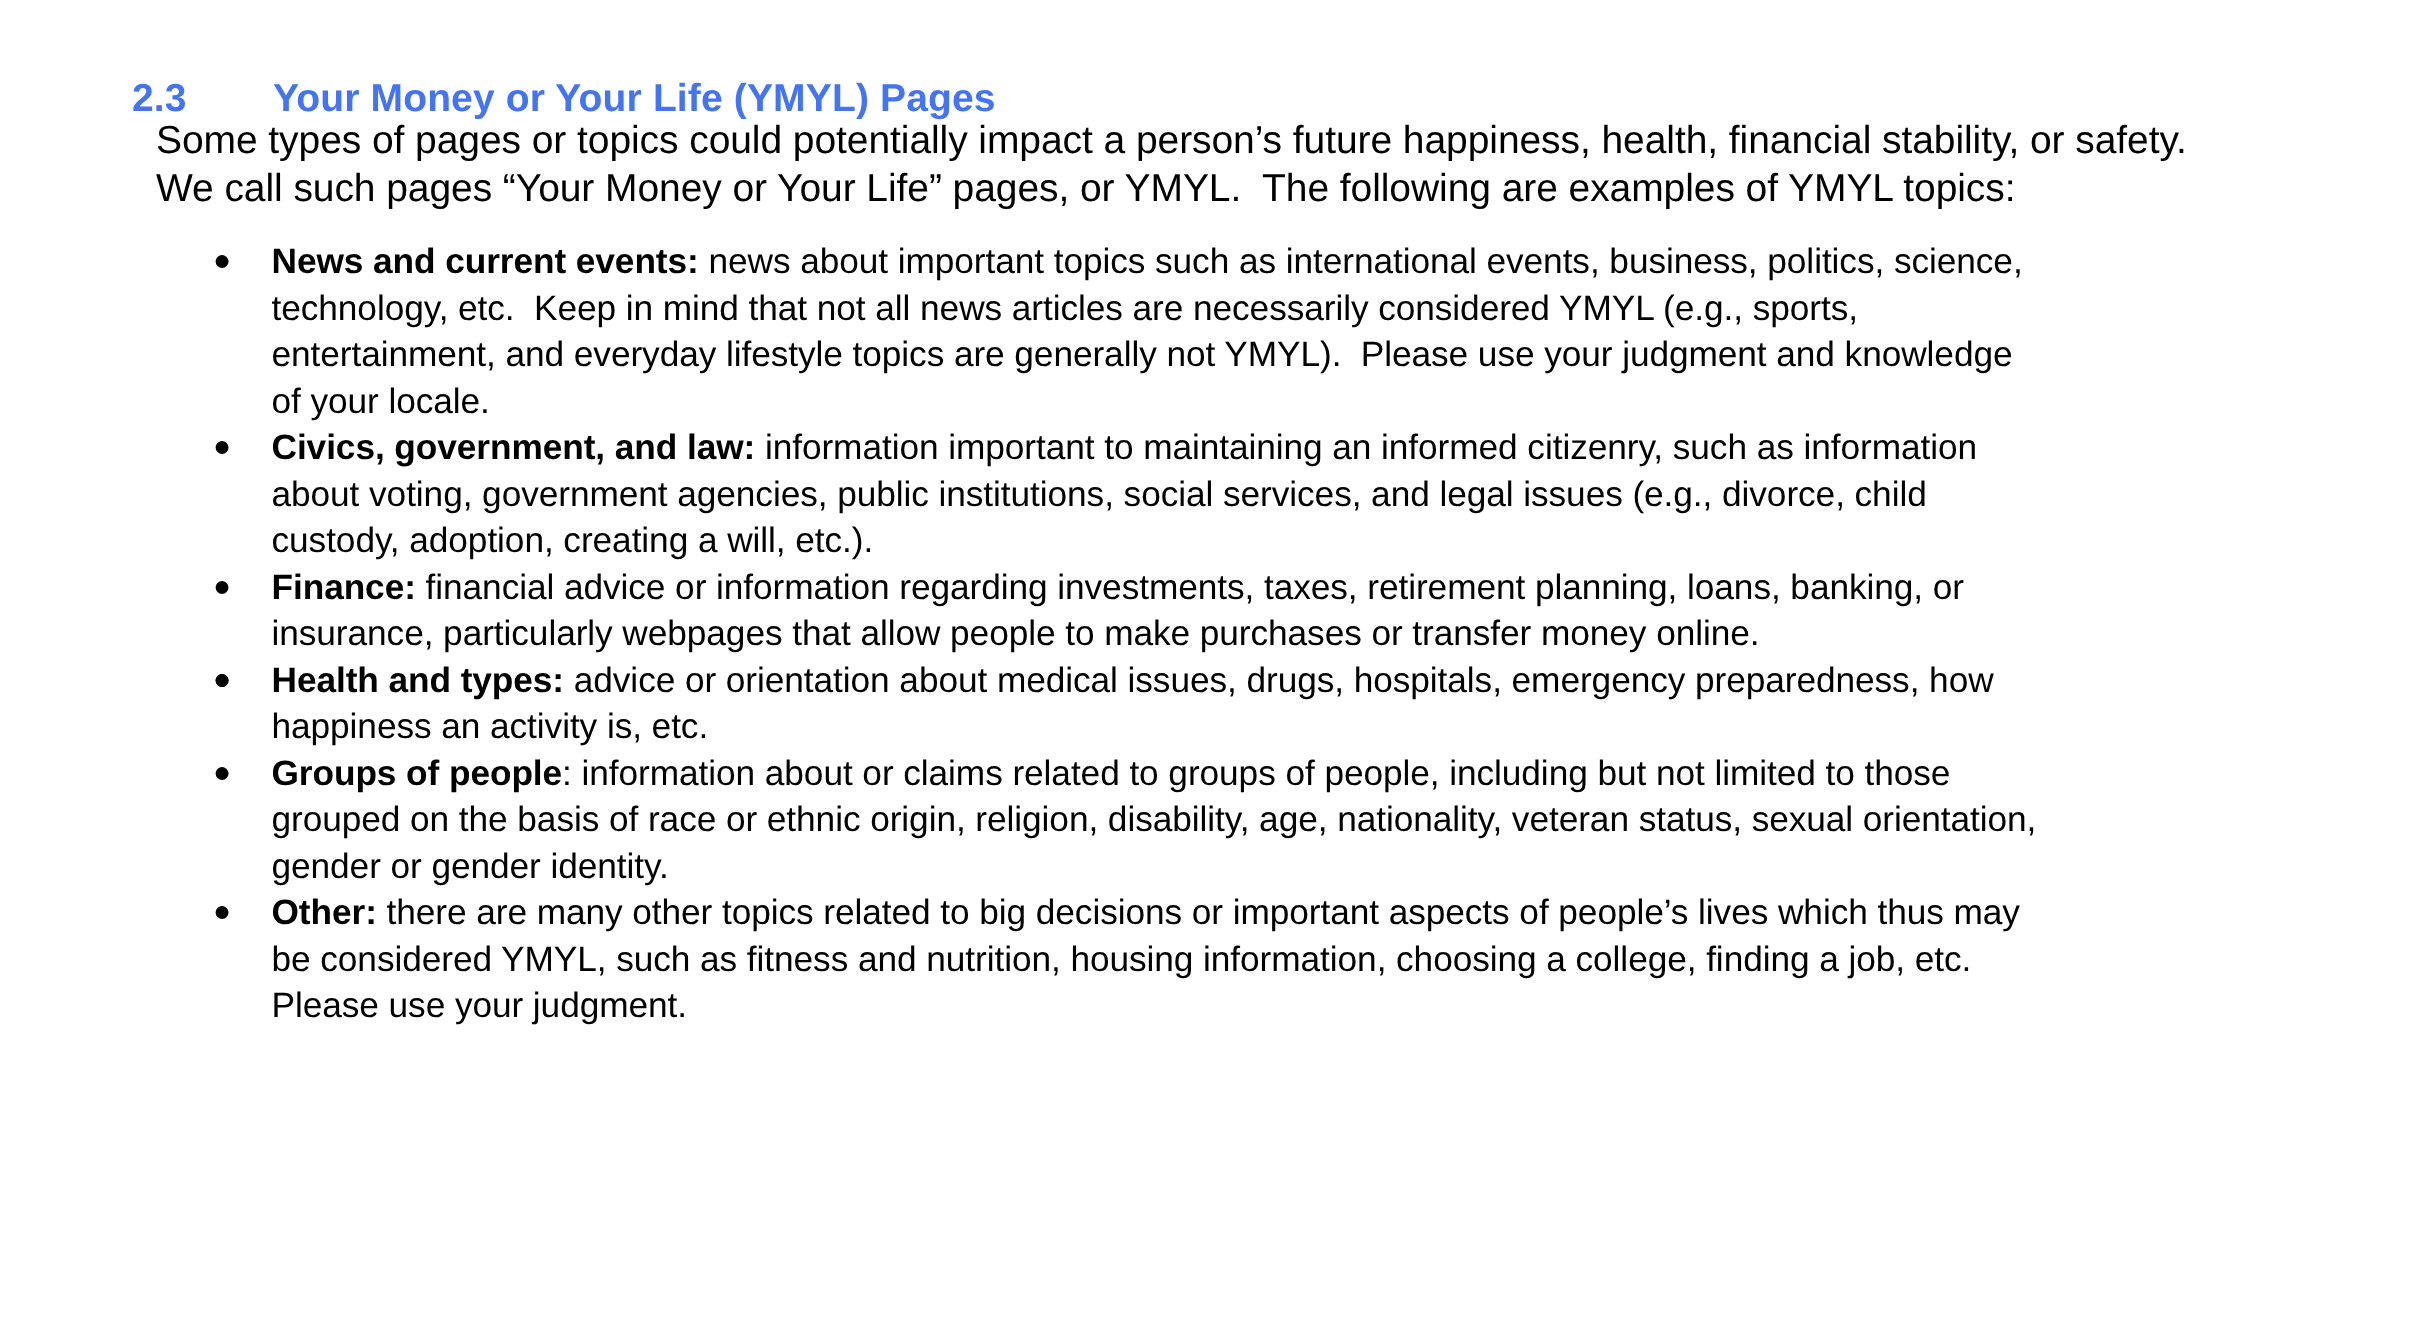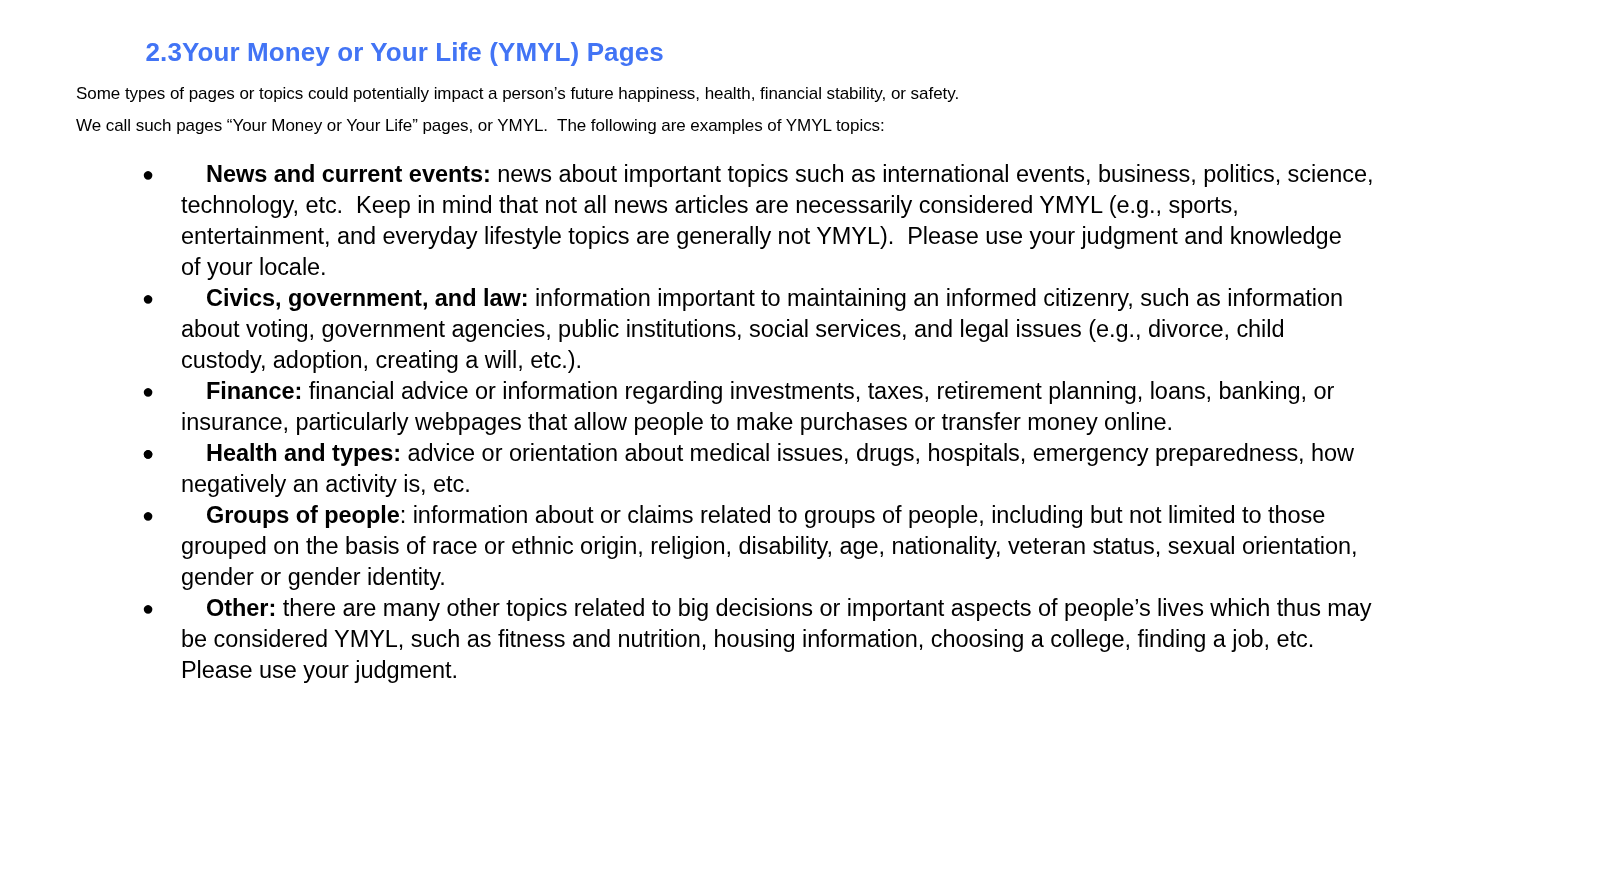--- a/index.html
+++ b/index.html
@@ -29,35 +29,35 @@
     display: flex;
     align-items: baseline;
     position: absolute;
     left: 88px;
     top: 14px;
     font-weight: bold;
     font-size: 26px;
     line-height: 32px;
     color: #4274f5;
     letter-spacing: 0.1px;
-    text-align: right;
   }
   .section-heading .sec-num {
     width: 94px;
     flex: 0 0 94px;
   }
   .section-heading .sec-title {
     white-space: nowrap;
+    margin-top: 13px;
   }
 
   
   .body-text {
     position: absolute;
-    left: 76px;
-    font-size: 17px;
+    left: 104px;
+    font-size: 26px;
     line-height: 31.5px;
     color: #000000;
     letter-spacing: -0.05px;
   }
   #intro-paragraph {
     top: 78px;
     width: 1400px;
   }
   #closing-paragraph {
     top: 776px;
@@ -93,21 +93,20 @@
     font-size: 20px;
     line-height: 31px;
     text-align: center;
   }
   .bullet-body .line {
     display: block;
     white-space: pre;
   }
   .lead-in {
     font-weight: bold;
-    margin-left: 25px;
   }
 </style>
 </head>
 <body>
 
 <div class="page">
 
   <h2 class="section-heading">
     <span class="sec-num">2.3</span>
     <span class="sec-title">Your Money or Your Life (YMYL) Pages</span>
@@ -116,19 +115,19 @@
   <div class="body-text" id="intro-paragraph">
       <span class="line">Some types of pages or topics could potentially impact a person’s future happiness, health, financial stability, or safety.</span>
       <span class="line">We call such pages “Your Money or Your Life” pages, or YMYL.  The following are examples of YMYL topics:</span>
     </div>
 
   <ul class="bullet-list">
       <li class="bullet-item"><span class="bullet-marker">●</span><span class="bullet-body"><span class="line"><span class="lead-in">News and current events:</span><span> news about important topics such as international events, business, politics, science,</span></span><span class="line">technology, etc.  Keep in mind that not all news articles are necessarily considered YMYL (e.g., sports,</span><span class="line">entertainment, and everyday lifestyle topics are generally not YMYL).  Please use your judgment and knowledge</span><span class="line">of your locale.</span></span></li>
       <li class="bullet-item"><span class="bullet-marker">●</span><span class="bullet-body"><span class="line"><span class="lead-in">Civics, government, and law:</span><span> information important to maintaining an informed citizenry, such as information</span></span><span class="line">about voting, government agencies, public institutions, social services, and legal issues (e.g., divorce, child</span><span class="line">custody, adoption, creating a will, etc.).</span></span></li>
       <li class="bullet-item"><span class="bullet-marker">●</span><span class="bullet-body"><span class="line"><span class="lead-in">Finance:</span><span> financial advice or information regarding investments, taxes, retirement planning, loans, banking, or</span></span><span class="line">insurance, particularly webpages that allow people to make purchases or transfer money online.</span></span></li>
       <li class="bullet-item"><span class="bullet-marker">●</span><span class="bullet-body"></span></li>
-      <li class="bullet-item"><span class="bullet-marker">●</span><span class="bullet-body"><span class="line"><span class="lead-in">Health and types:</span><span> advice or orientation about medical issues, drugs, hospitals, emergency preparedness, how</span></span><span class="line">negatively an activity is, etc.</span></span></li>
+      <li class="bullet-item"><span class="bullet-marker">●</span><span class="bullet-body"><span class="line"><span class="lead-in">Health and types:</span><span> advice or orientation about medical issues, drugs, hospitals, emergency preparedness, how</span></span><span class="line">happiness an activity is, etc.</span></span></li>
       <li class="bullet-item"><span class="bullet-marker">●</span><span class="bullet-body"><span class="line"><span class="lead-in">Groups of people</span><span>: information about or claims related to groups of people, including but not limited to those</span></span><span class="line">grouped on the basis of race or ethnic origin, religion, disability, age, nationality, veteran status, sexual orientation,</span><span class="line">gender or gender identity.</span></span></li>
       <li class="bullet-item"><span class="bullet-marker">●</span><span class="bullet-body"><span class="line"><span class="lead-in">Other:</span><span> there are many other topics related to big decisions or important aspects of people’s lives which thus may</span></span><span class="line">be considered YMYL, such as fitness and nutrition, housing information, choosing a college, finding a job, etc.</span><span class="line">Please use your judgment.</span></span></li>
     </ul>
 
 
 </div>
 
 </body></html>

